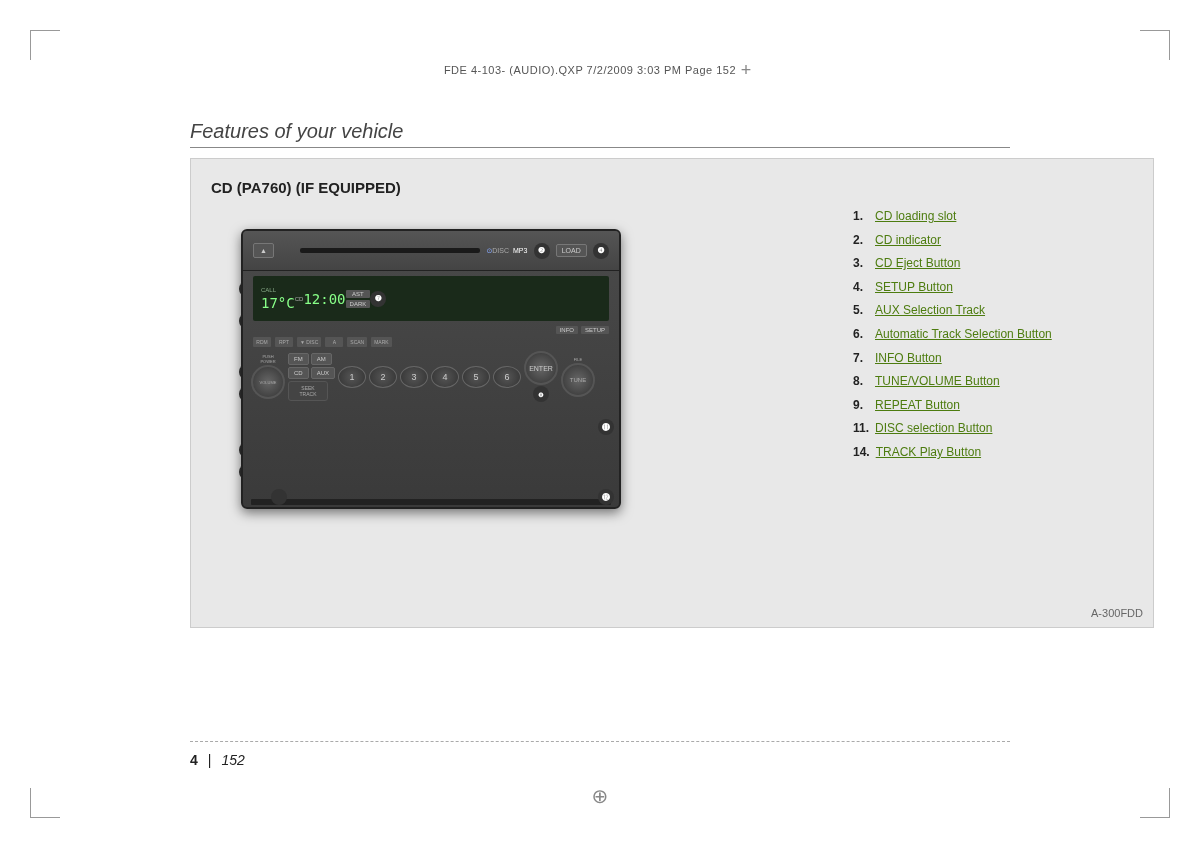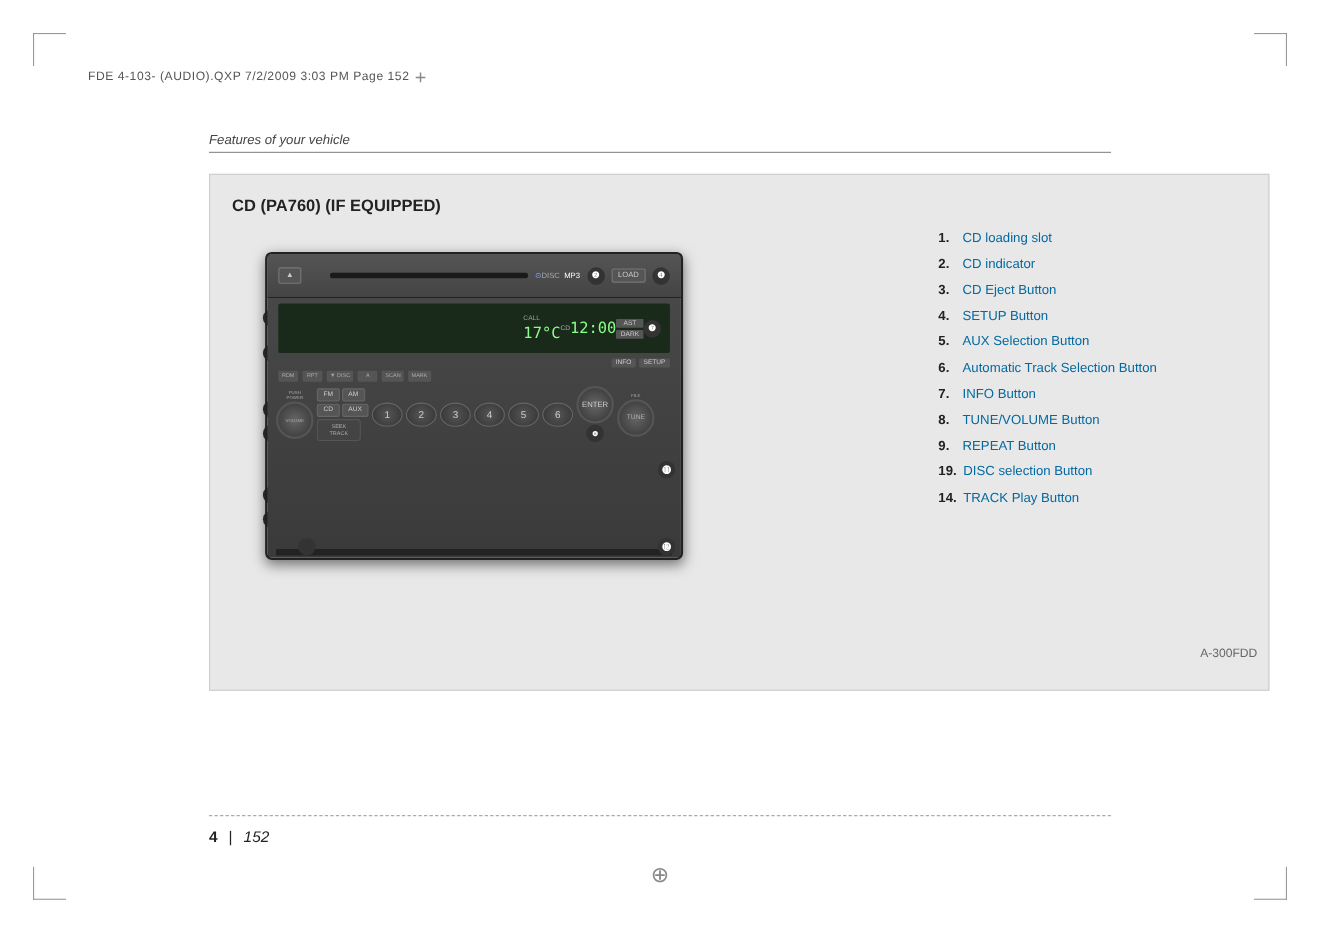--- a/index.html
+++ b/index.html
@@ -15,21 +15,21 @@
     }
 
     
     .header-bar {
       position: absolute;
       top: 60px;
       left: 80px;
       right: 80px;
       display: flex;
       align-items: center;
-      justify-content: flex-start;
+      justify-content: center;
     }
     .file-info {
       font-size: 11px;
       color: #555;
       letter-spacing: 0.5px;
     }
     .crosshair {
       width: 20px;
       height: 20px;
       position: relative;
@@ -41,21 +41,21 @@
       content: '+';
       font-size: 18px;
       color: #888;
     }
 
     
     .section-title {
       position: absolute;
       top: 120px;
       left: 190px;
-      font-size: 12px;
+      font-size: 20px;
       color: #444;
       font-style: italic;
       border-bottom: 1px solid #888;
       padding-bottom: 4px;
       width: 820px;
     }
 
     
     .main-box {
       position: absolute;
@@ -132,21 +132,21 @@
     
     .display-area {
       width: calc(100% - 20px);
       height: 45px;
       background: #1a2a1a;
       margin: 5px 10px;
       border-radius: 2px;
       display: flex;
       align-items: center;
       padding: 0 8px;
-      justify-content: flex-end;
+      justify-content: flex-start;
     }
     .display-left {
       display: flex;
       flex-direction: column;
       gap: 2px;
     }
     .display-mode {
       font-size: 6px;
       color: #88aa88;
     }
@@ -331,22 +331,23 @@
       gap: 6px;
     }
     .label-num {
       font-weight: bold;
       font-size: 12px;
       min-width: 16px;
       color: #222;
     }
     .label-text {
       font-size: 12px;
-      color: #0369a1;
+      color: #4d7c0f;
       line-height: 1.3;
+      text-decoration: underline;
     }
 
     
     .page-footer {
       position: absolute;
       bottom: 80px;
       left: 190px;
       right: 190px;
       border-top: 1px dashed #aaa;
       padding-top: 10px;
@@ -530,49 +531,49 @@
     <div class="label-item">
       <span class="label-num">3.</span>
       <span class="label-text">CD Eject Button</span>
     </div>
     <div class="label-item">
       <span class="label-num">4.</span>
       <span class="label-text">SETUP Button</span>
     </div>
     <div class="label-item">
       <span class="label-num">5.</span>
-      <span class="label-text">AUX Selection Button</span>
+      <span class="label-text">AUX Selection Track</span>
     </div>
     <div class="label-item">
       <span class="label-num">6.</span>
       <span class="label-text">Automatic Track Selection Button</span>
     </div>
     <div class="label-item">
       <span class="label-num">7.</span>
       <span class="label-text">INFO Button</span>
     </div>
     <div class="label-item">
       <span class="label-num">8.</span>
       <span class="label-text">TUNE/VOLUME Button</span>
     </div>
     <div class="label-item">
       <span class="label-num">9.</span>
       <span class="label-text">REPEAT Button</span>
     </div>
     <div class="label-item">
-      <span class="label-num">19.</span>
+      <span class="label-num">11.</span>
       <span class="label-text">DISC selection Button</span>
     </div>
     <div class="label-item">
       <span class="label-num">14.</span>
       <span class="label-text">TRACK Play Button</span>
     </div>
   </div>
 
-  <div style="position:absolute; bottom:27px; right:10px; font-size:11px; color:#666;margin-top:26px;">A-300FDD</div>
+  <div style="position:absolute; bottom:8px; right:10px; font-size:11px; color:#666;margin-top:26px;">A-300FDD</div>
 </div>
 
 <div class="page-footer">
   <span class="page-num-bold">4</span>
   <span style="font-size:14px;">|</span>
   <span class="page-num">152</span>
 </div>
 
 <div class="center-cross">⊕</div>
 

